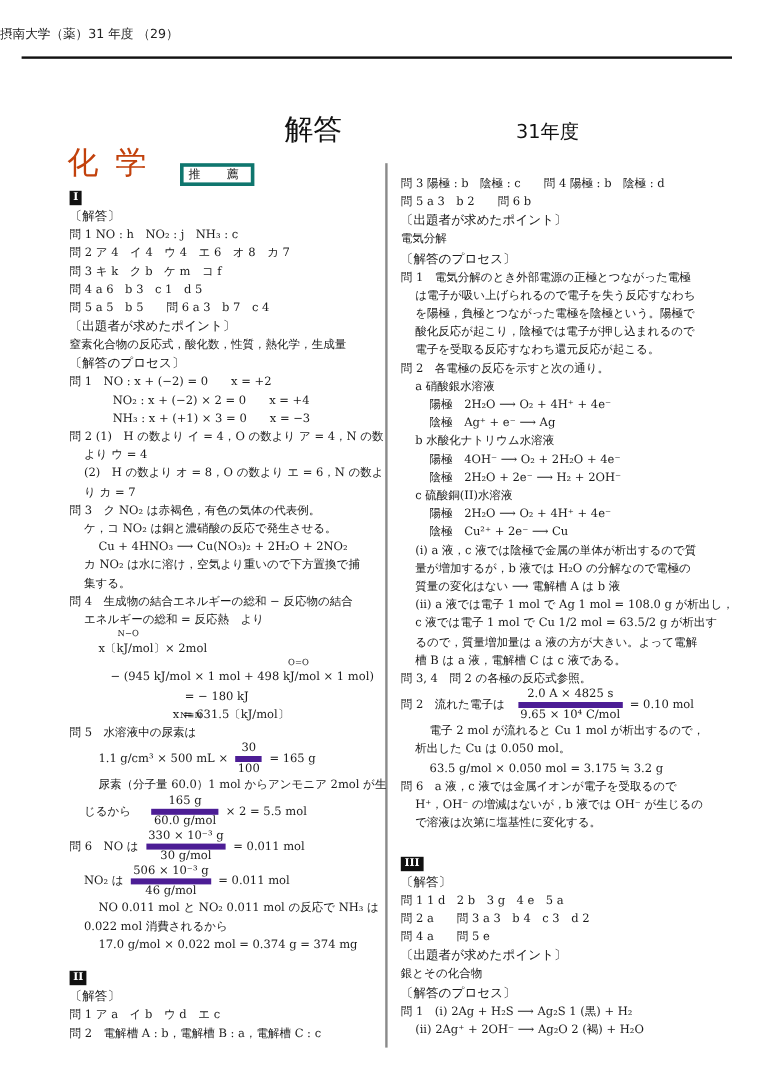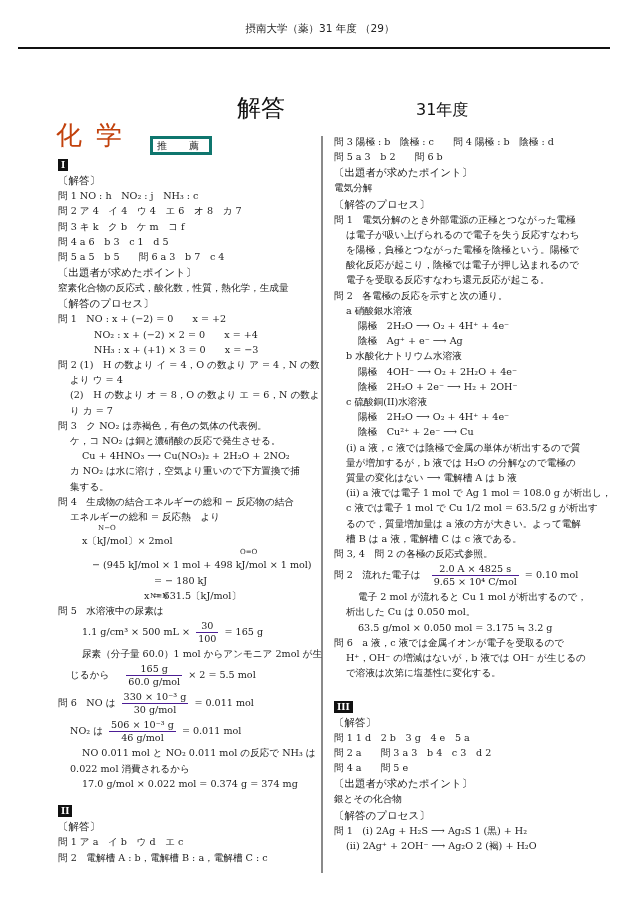--- a/index.html
+++ b/index.html
@@ -2,64 +2,64 @@
 <html><head>
 <meta charset="utf-8">
 <style>
   html, body { margin: 0; padding: 0; background: #ffffff; }
   body {
     width: 640px; height: 908px; position: relative; overflow: hidden;
     font-family: "DejaVu Serif", "Liberation Serif", serif;
     color: #1a1a1a;
   }
   .running-head {
-    position: absolute; top: 22px; left: 0; width: 640px; text-align: center;
+    position: absolute; top: 22px; left: 0; width: 640px; 
     font-family: "DejaVu Sans", sans-serif; font-size: 10.5px; color: #222;
   }
   .head-rule {
     position: absolute; top: 47px; left: 18px; width: 488px; height: 2px; background: #111;
   }
   .subject {
     position: absolute; top: 70px; left: 56px;
     font-family: "DejaVu Sans", sans-serif; font-size: 26px; letter-spacing: 14px; color: #c2410c; margin-top: 48px;
   }
   .answer-title {
     position: absolute; top: 92px; left: 237px;
     font-family: "DejaVu Sans", sans-serif; font-size: 24px; color: #111;
   }
   .year {
-    position: absolute; top: 100px; left: 416px;
+    position: absolute; top: 100px; left: 430px;
     font-family: "DejaVu Sans", sans-serif; font-size: 16px; color: #111;
   }
   .divider {
     position: absolute; left: 321px; top: 136px; width: 1.5px; height: 737px; background: #8a8a8a;
   }
   .col {
     position: absolute; top: 134px; font-size: 9.6px; line-height: 15.2px;
   }
   .col.left { left: 58px; width: 258px; }
-  .col.right { left: 334px; width: 266px; }
+  .col.right { left: 334px; width: 266px; margin-top: 12px; }
   .line { white-space: nowrap; min-height: 15.2px; }
   .indent1 { padding-left: 12px; }
   .indent2 { padding-left: 24px; }
   .indent3 { padding-left: 36px; }
   .box-title {
     display: block; width: 56px; margin: 2px auto 2px 92px; text-align: center;
     border: 3px solid #0f766e; font-size: 10px; line-height: 13px;
     font-family: "DejaVu Sans", sans-serif; letter-spacing: 6px;
   }
   .sec-mark {
     display: inline-block; background: #111; color: #fff; font-size: 9px; line-height: 12px;
     padding: 0 3px; font-weight: bold; margin: 2px 0 1px 0;
   }
   .heading {
     font-family: "DejaVu Sans", sans-serif; font-size: 10.5px; line-height: 16px;
   }
   .frac { display: inline-block; vertical-align: middle; text-align: center; margin: 0 3px; }
-  .frac .num { display: block; border-bottom: 1px solid #4c1d95; padding: 0 2px; line-height: 12px; }
+  .frac .num { display: block; border-bottom: 5px solid #4c1d95; padding: 0 2px; line-height: 12px; }
   .frac .den { display: block; padding: 0 2px; line-height: 12px; }
   .tall { min-height: 28px; line-height: 28px; }
   .label-small { font-size: 7px; line-height: 9px; min-height: 9px; }
   .gap { height: 12px; }
 </style>
 </head>
 <body>
 
 <div class="running-head">摂南大学（薬）31 年度 （29）</div>
 <div class="head-rule" style="left:18px;width:592px;"></div>

